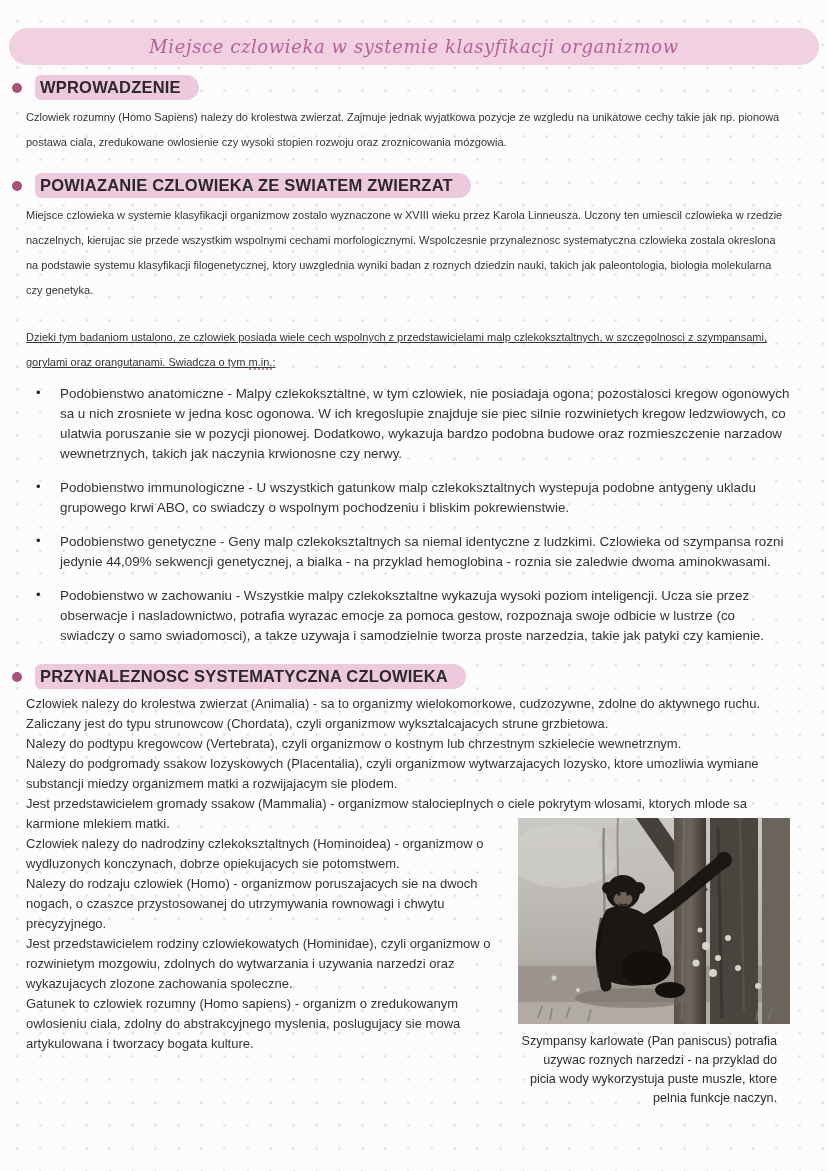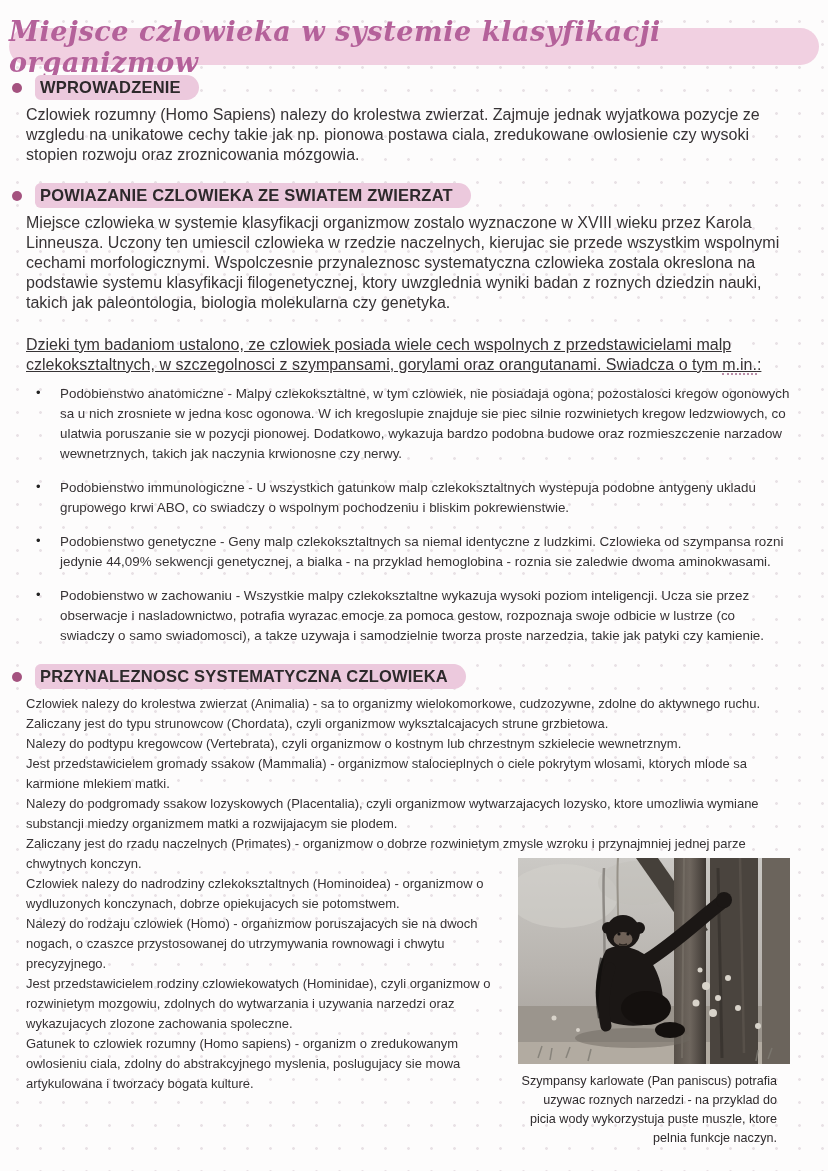--- a/index.html
+++ b/index.html
@@ -15,36 +15,36 @@
   }
   .banner {
     margin: 28px 9px 0 9px;
     height: 37px;
     border-radius: 19px;
     background: #f1d0e1;
     display: flex; align-items: center; justify-content: center;
   }
   .banner-text {
     font-family: "DejaVu Serif", serif;
-    font-style: italic; font-weight: bold;
-    font-size: 27px; letter-spacing: 0.6px;
+    font-style: italic; font-weight: normal;
+    font-size: 18px; letter-spacing: 0.6px;
     color: #b4619a;
   }
   .content { padding: 0 38px 0 26px; }
   .sec-heading { display: flex; align-items: center; gap: 13px; margin: 18px 0 0 -14px; }
   .sec-heading.first { margin-top: 10px; }
   .sec-dot { width: 10px; height: 10px; border-radius: 50%; background: #a4527f; flex: none; }
   .sec-pill {
     background: #ecc9dd;
     border-radius: 6px 13px 13px 6px;
     padding: 3px 18px 3px 5px;
     font-size: 16.5px; font-weight: bold; letter-spacing: 0.2px;
     color: #2d292b;
   }
-  .para { font-size: 16px; line-height: 20px; margin: 5px 0 0 0; }
+  .para { font-size: 11px; line-height: 25px; margin: 5px 0 0 0; }
   .para.gap { margin-top: 22px; text-decoration: underline; }
   .dotted-mark { border-bottom: 2px dotted #b98ca6; }
   .bullets { margin: 9px 0 0 0; padding: 0; list-style: none; }
   .bullet-item {
     position: relative; padding-left: 34px; margin: 0 0 14px 0;
     font-size: 13.4px; line-height: 20px;
   }
   .bullet-glyph { position: absolute; left: 10px; top: -1px; font-size: 13px; color: #222; }
   .statements { margin-top: 5px; }
   .statement { font-size: 13px; line-height: 20px; }
@@ -101,23 +101,22 @@
 
   <div class="sec-heading">
     <span class="sec-dot"></span>
     <span class="sec-pill">PRZYNALEZNOSC SYSTEMATYCZNA CZLOWIEKA</span>
   </div>
 
   <div class="statements">
     <div class="statement">Czlowiek nalezy do krolestwa zwierzat (Animalia) - sa to organizmy wielokomorkowe, cudzozywne, zdolne do aktywnego ruchu.</div>
     <div class="statement">Zaliczany jest do typu strunowcow (Chordata), czyli organizmow wyksztalcajacych strune grzbietowa.</div>
     <div class="statement">Nalezy do podtypu kregowcow (Vertebrata), czyli organizmow o kostnym lub chrzestnym szkielecie wewnetrznym.</div>
+    <div class="statement">Nalezy do podgromady ssakow lozyskowych (Placentalia), czyli organizmow wytwarzajacych lozysko, ktore umozliwia wymiane substancji miedzy organizmem matki a rozwijajacym sie plodem.</div>
     <div class="statement">Jest przedstawicielem gromady ssakow (Mammalia) - organizmow stalocieplnych o ciele pokrytym wlosami, ktorych mlode sa karmione mlekiem matki.</div>
-    <div class="statement">Nalezy do podgromady ssakow lozyskowych (Placentalia), czyli organizmow wytwarzajacych lozysko, ktore umozliwia wymiane substancji miedzy organizmem matki a rozwijajacym sie plodem.</div>
-    <div class="statement">Zaliczany jest do rzadu naczelnych (Primates) - organizmow o dobrze rozwinietym zmysle wzroku i przynajmniej jednej parze chwytnych konczyn.</div>
 
     <figure class="photo-figure" style="margin-left:14px; margin-right:13px;">
       <svg class="photo-svg" viewBox="0 0 272 206" xmlns="http://www.w3.org/2000/svg" role="img">
         <defs>
           <linearGradient id="bgG" x1="0" y1="0" x2="0" y2="1">
             <stop offset="0" stop-color="#cbc9c5"></stop>
             <stop offset="0.55" stop-color="#b8b4af"></stop>
             <stop offset="1" stop-color="#a29c95"></stop>
           </linearGradient>
           <linearGradient id="trunkG" x1="0" y1="0" x2="1" y2="0">

